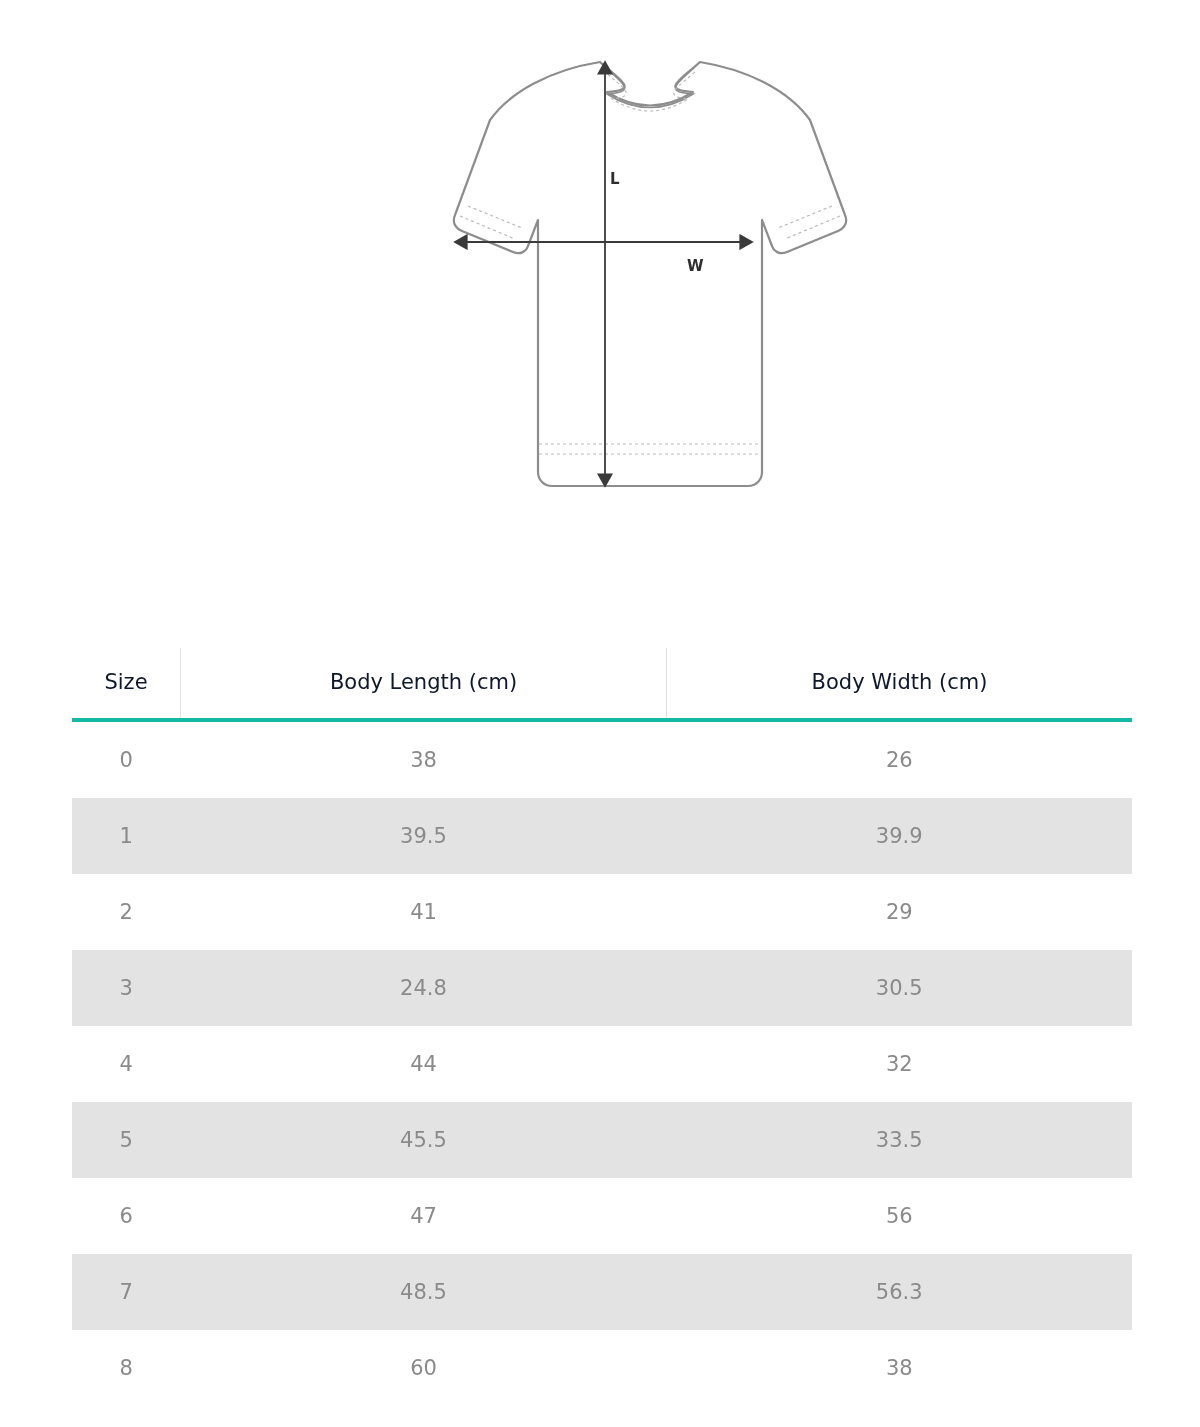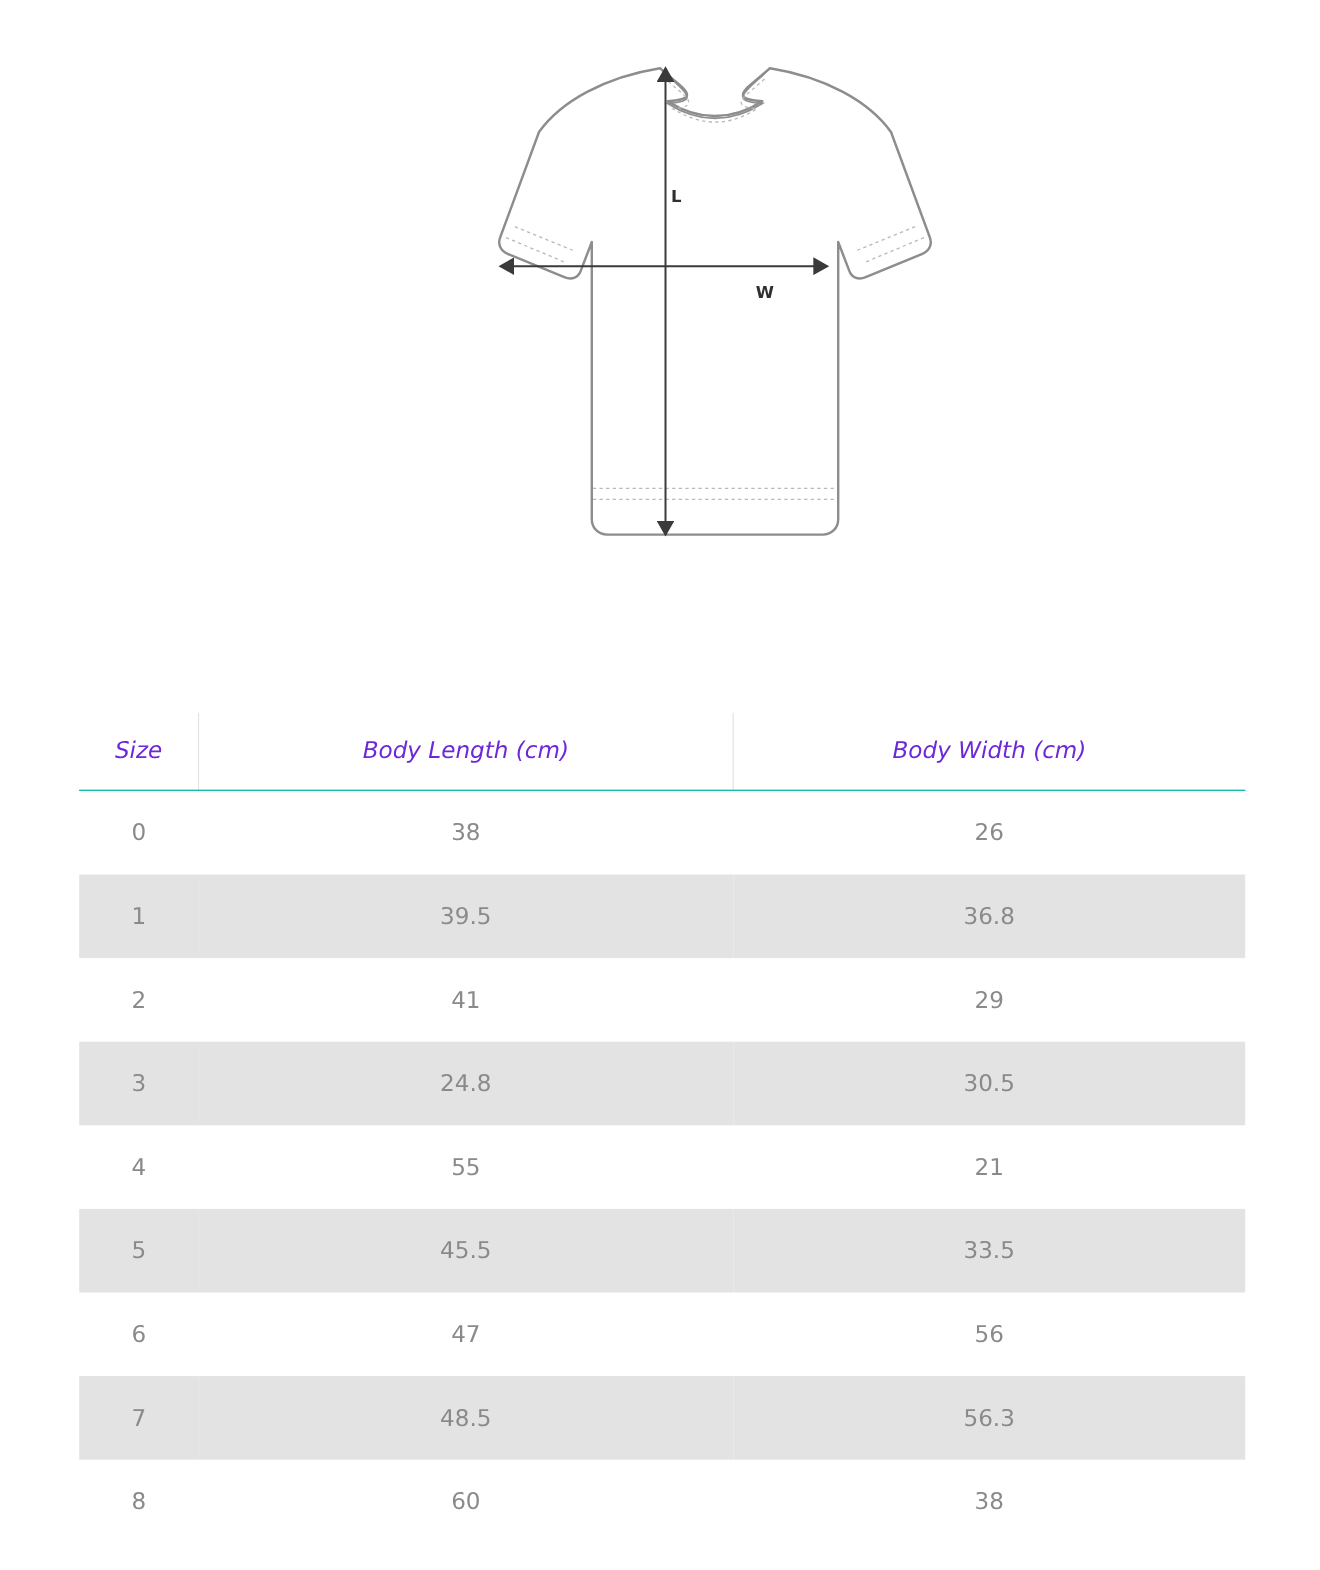--- a/index.html
+++ b/index.html
@@ -54,24 +54,23 @@
   }
   .size-table th,
   .size-table td {
     font-family: "DejaVu Sans", sans-serif;
     font-weight: normal;
     text-align: center;
     color: #808080;
   }
   .size-table thead th {
     font-size: 21px;
-    color: #6d28d9;
+    color: #0f172a;
     padding: 22px 0 24px 0;
-    border-bottom: 1px solid #14b8a6;
-    font-style: italic;
+    border-bottom: 4px solid #14b8a6;
   }
   .size-table thead th.col-size {
     width: 108px;
     border-right: 1px solid #e2e2e2;
   }
   .size-table thead th.col-len {
     width: 485px;
     border-right: 1px solid #e2e2e2;
     margin-left: 16px;
   }
@@ -157,36 +156,36 @@
     </thead>
     <tbody>
       <tr>
         <td>0</td>
         <td>38</td>
         <td>26</td>
       </tr>
       <tr class="alt">
         <td>1</td>
         <td>39.5</td>
-        <td>36.8</td>
+        <td>39.9</td>
       </tr>
       <tr>
         <td>2</td>
         <td>41</td>
         <td>29</td>
       </tr>
       <tr class="alt">
         <td>3</td>
         <td>24.8</td>
         <td>30.5</td>
       </tr>
       <tr>
         <td>4</td>
-        <td>55</td>
-        <td>21</td>
+        <td>44</td>
+        <td>32</td>
       </tr>
       <tr class="alt">
         <td>5</td>
         <td>45.5</td>
         <td>33.5</td>
       </tr>
       <tr>
         <td>6</td>
         <td>47</td>
         <td>56</td>

